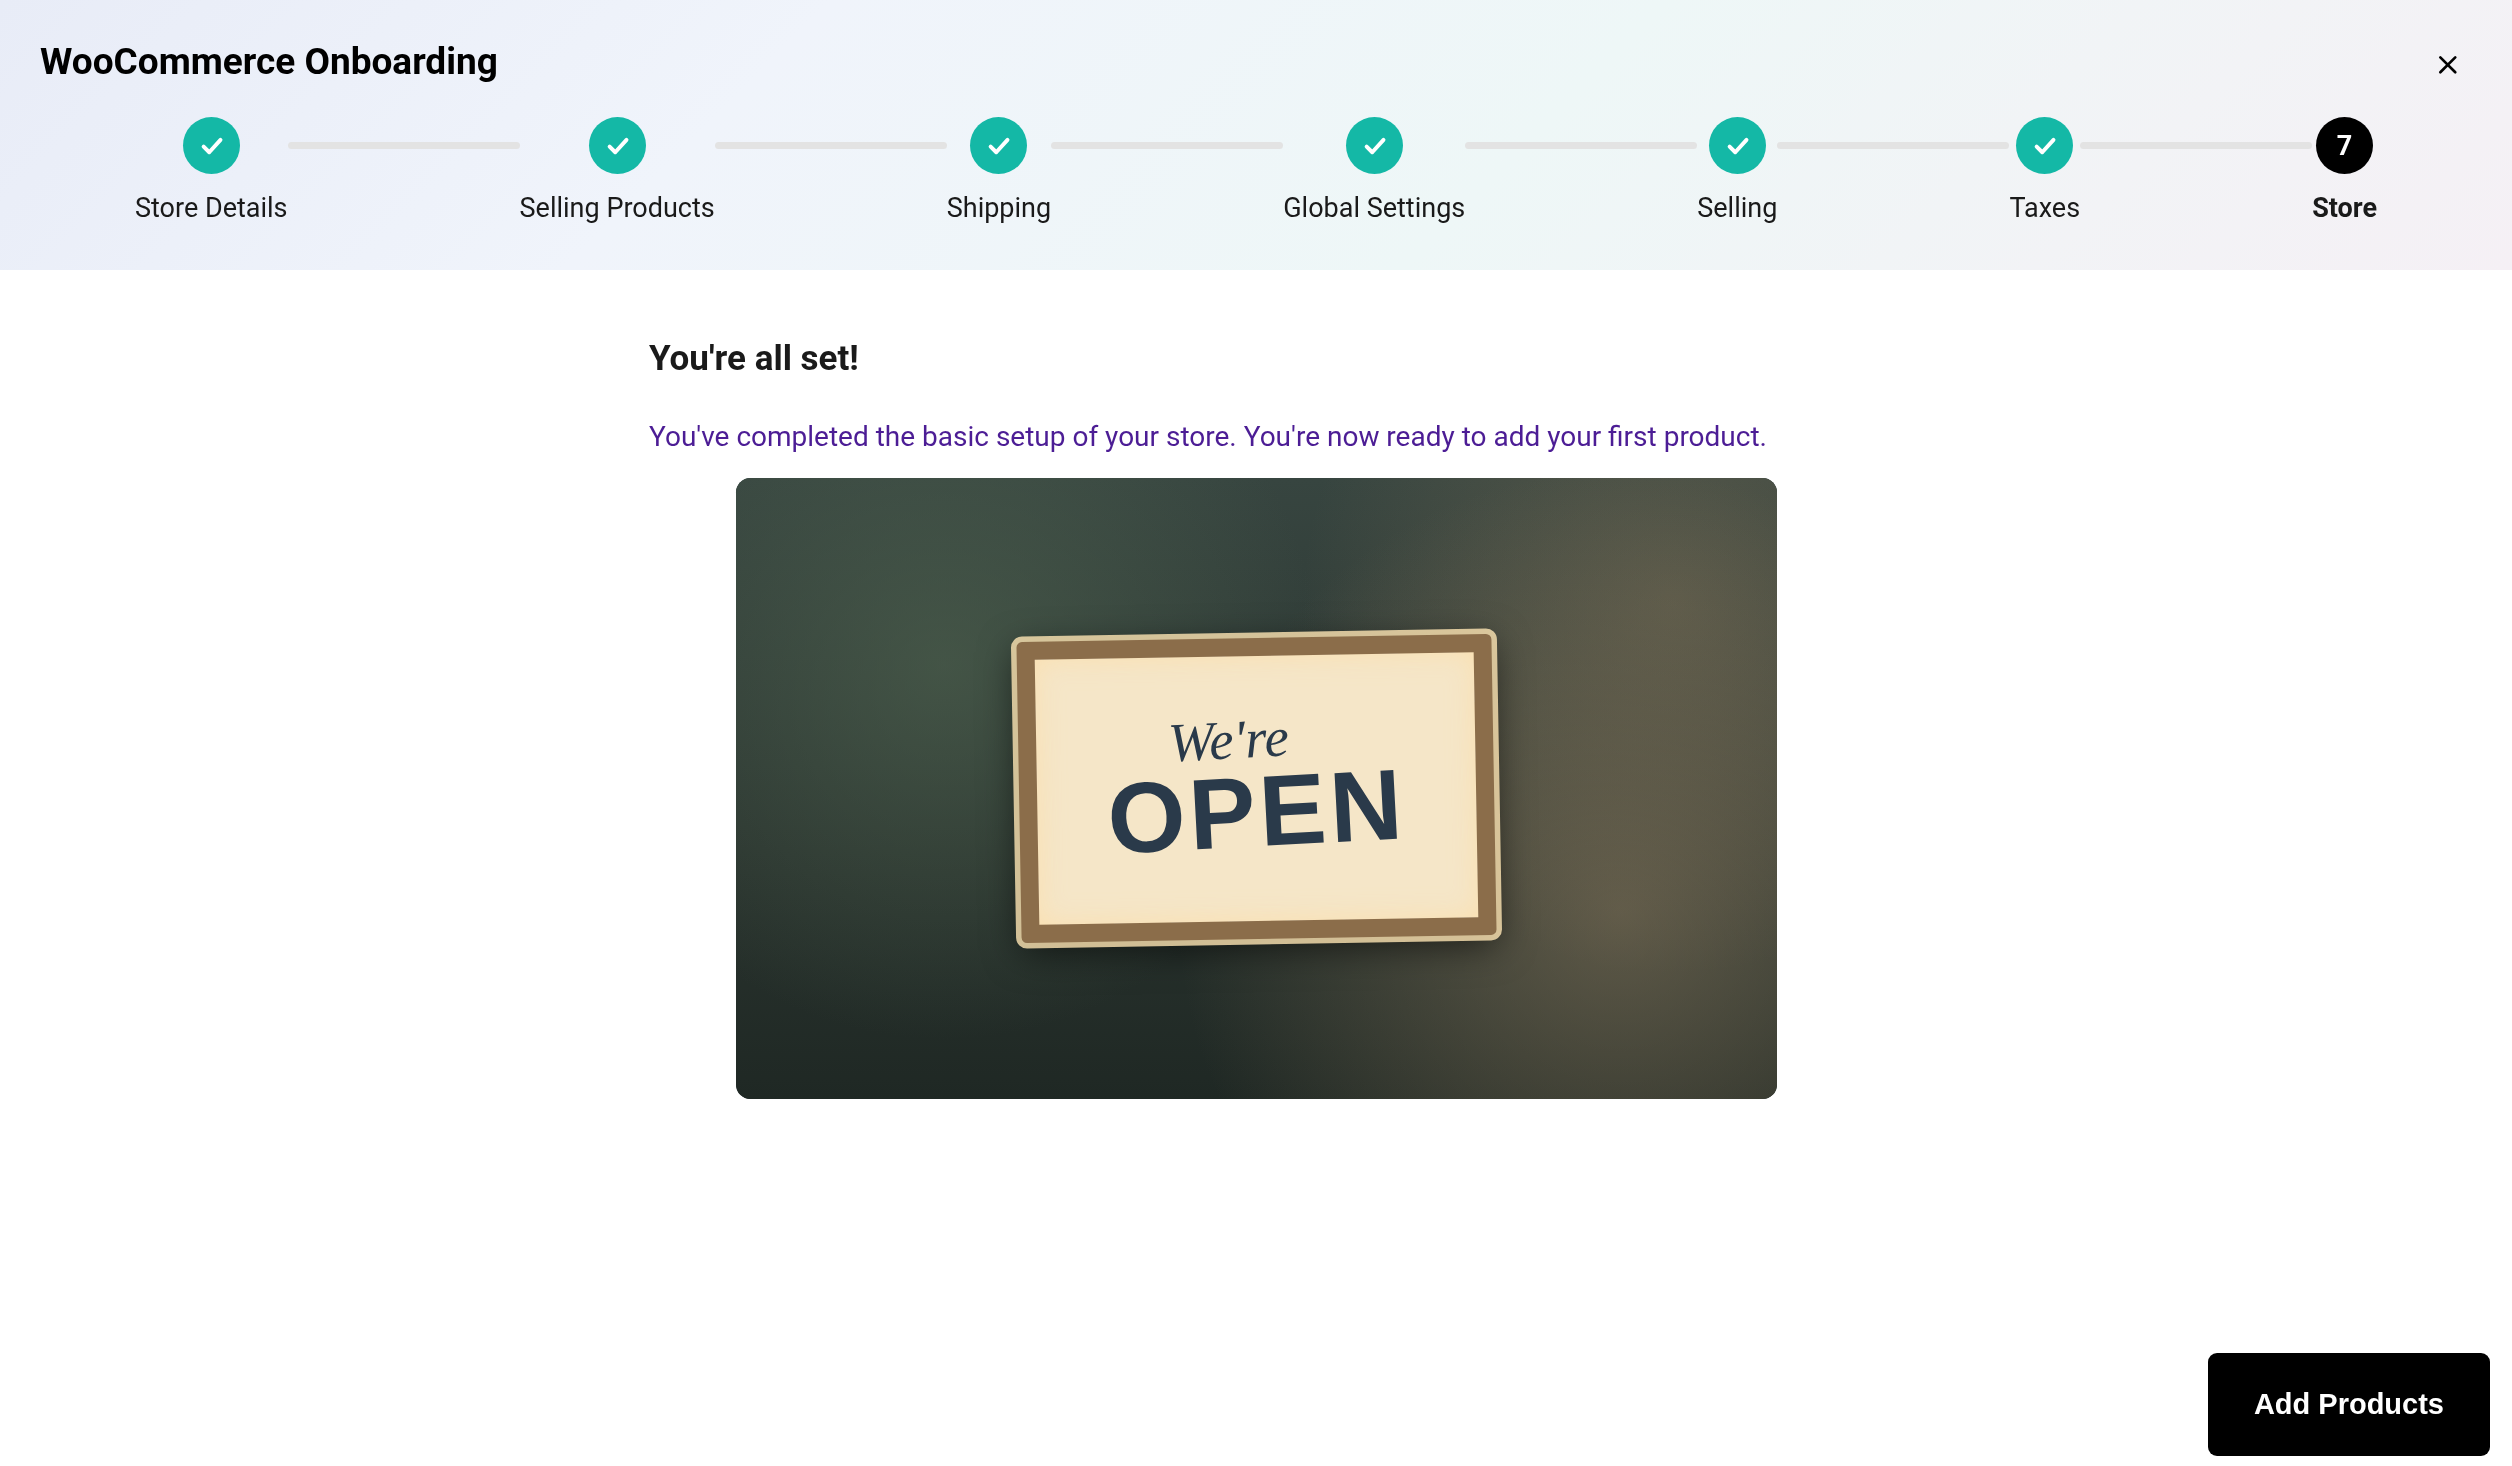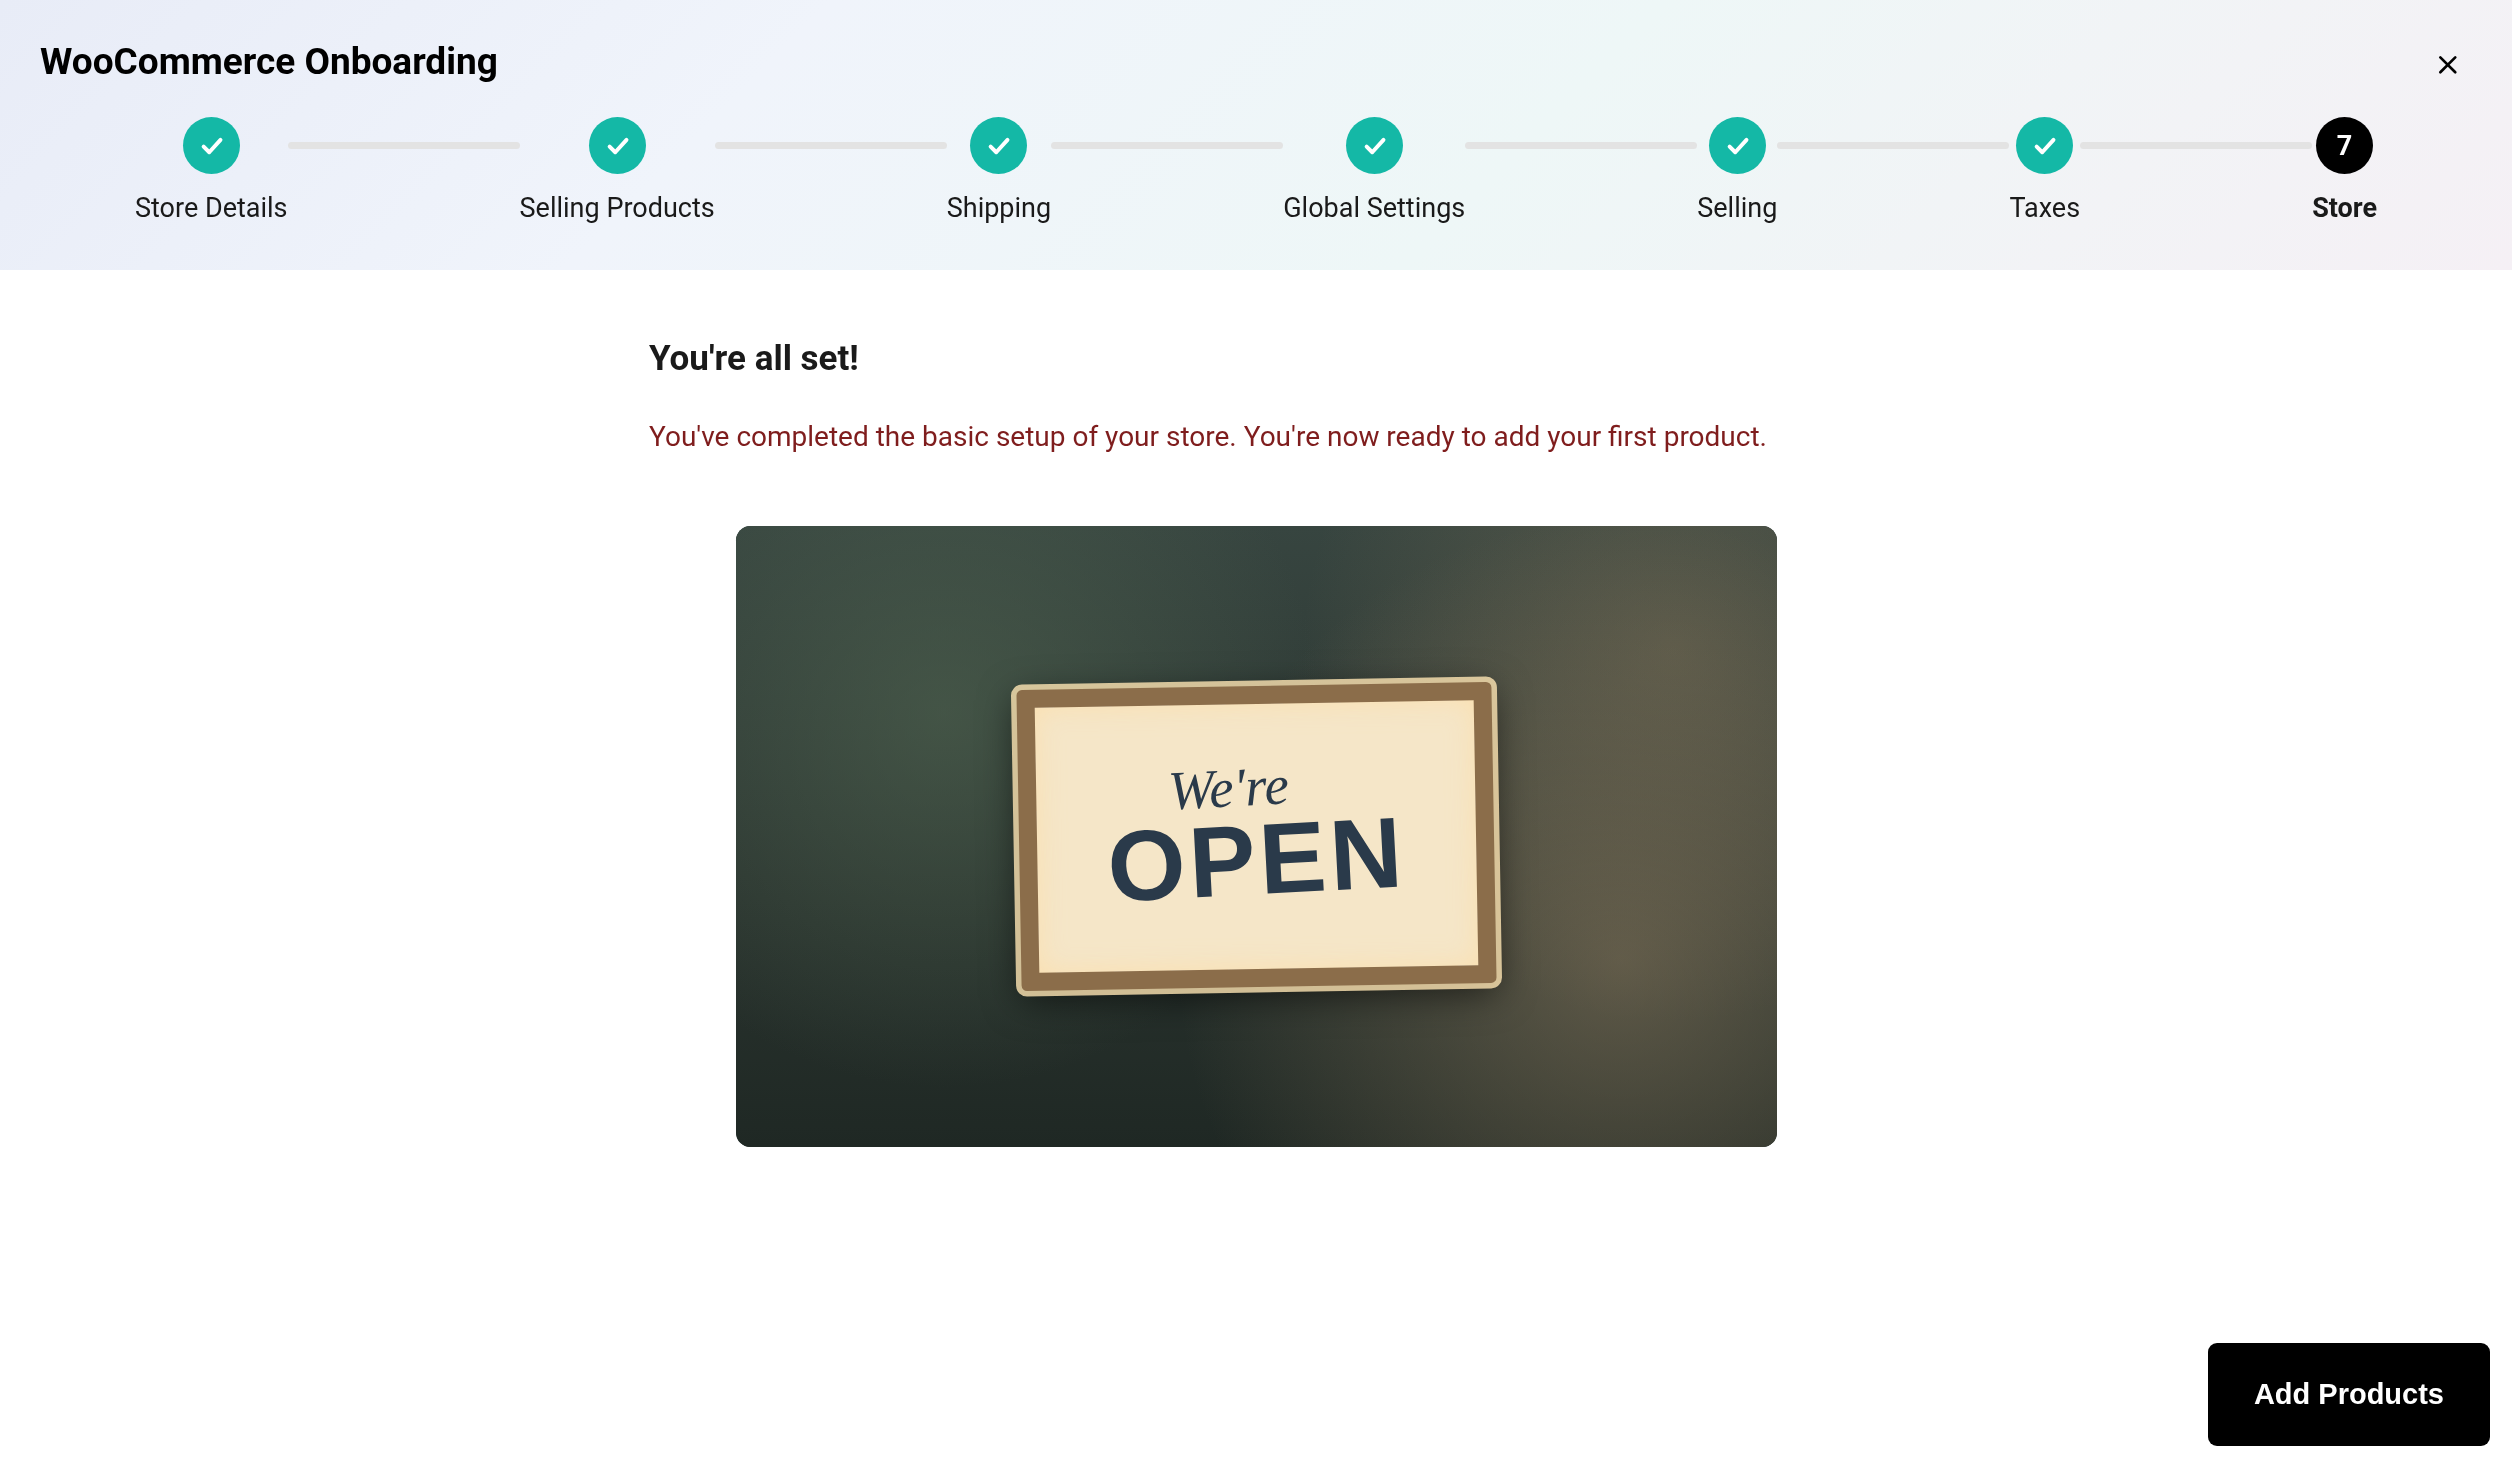--- a/index.html
+++ b/index.html
@@ -117,23 +117,23 @@
 
     .content-heading {
       font-size: 35px;
       font-weight: 700;
       color: #1a1a1a;
       margin-bottom: 37px;
     }
 
     .content-description {
       font-size: 28px;
-      color: #7f1d1d;
+      color: #4c1d95;
       line-height: 1.5;
-      margin-bottom: 68px;
+      margin-bottom: 20px;
     }
 
     .hero-image {
       width: 1041px;
       height: 621px;
       margin: 0 auto;
       border-radius: 14.6px;
       background: #2a3a3a;
       position: relative;
       overflow: hidden;
@@ -185,21 +185,21 @@
       font-size: 100px;
       color: #2a3a4a;
       font-weight: 900;
       letter-spacing: 3.7px;
       line-height: 1;
       transform: rotate(-2deg);
     }
 
     .footer {
       position: absolute;
-      bottom: 20px;
+      bottom: 10px;
       right: 22px;
     }
 
     .add-products-button {
       background: #000000;
       color: #ffffff;
       border: none;
       border-radius: 9px;
       padding: 35px 46px;
       font-size: 29px;

